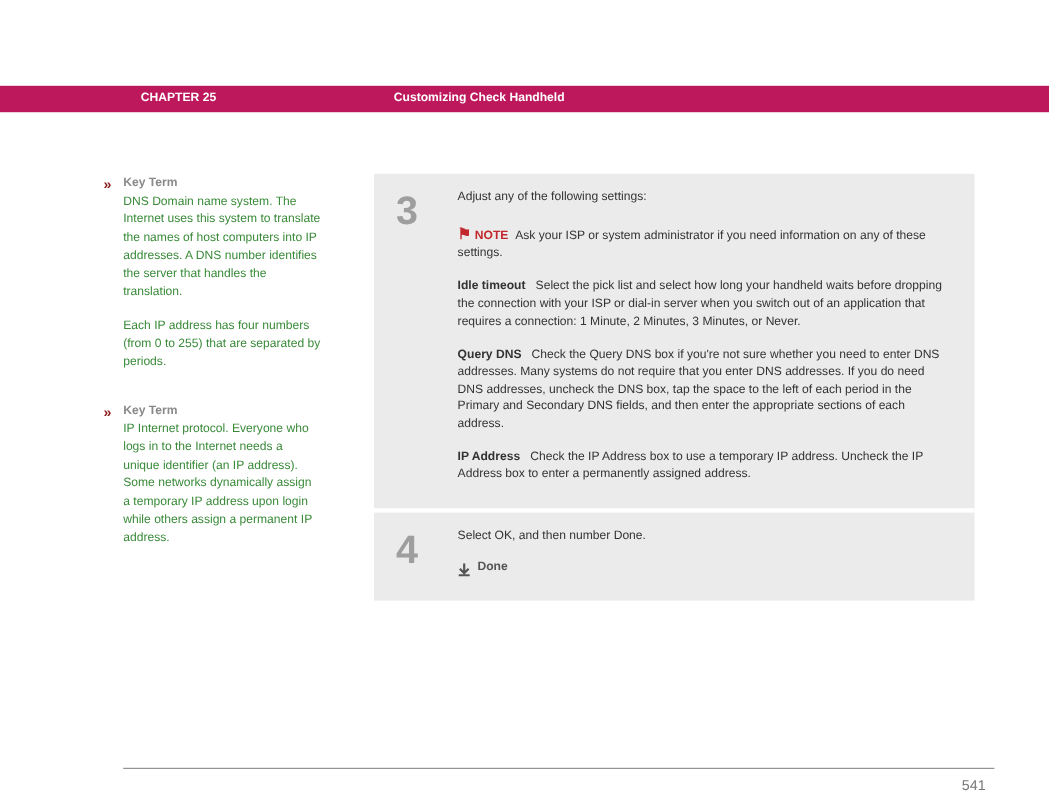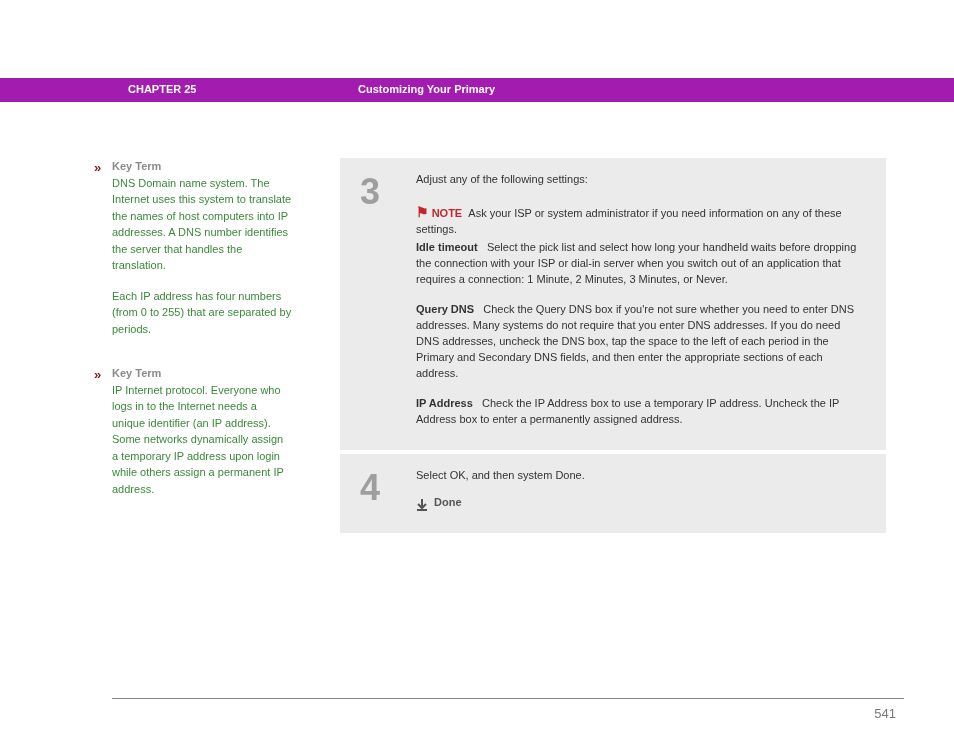--- a/index.html
+++ b/index.html
@@ -10,21 +10,21 @@
     height: 738px;
     overflow: hidden;
     position: relative;
   }
   .header-bar {
     position: absolute;
     top: 78px;
     left: 0;
     right: 0;
     height: 24px;
-    background: #a21caf;
+    background: #be185d;
     color: #fff;
     font-size: 11px;
     font-weight: bold;
   }
   .header-chapter {
     position: absolute;
     left: 128px;
     top: 5px;
   }
   .header-title {
@@ -79,21 +79,21 @@
     line-height: 1;
     padding-top: 2px;
   }
   .step-body {
     flex: 1;
     font-size: 11px;
     color: #333;
     line-height: 1.45;
   }
   .step-intro { margin-bottom: 14px; }
-  .note-row { margin-bottom: 2px; }
+  .note-row { margin-bottom: 14px; }
   .note-icon { color: #c1272d; font-weight: bold; font-size: 14px; }
   .note-label { color: #c1272d; font-weight: bold; }
   .setting { margin-bottom: 14px; }
   .setting-name { font-weight: bold; }
   .done-row { margin-top: 12px; font-weight: bold; color: #555; display: flex; align-items: flex-end; gap: 6px; }
   .done-icon {
     width: 12px; height: 12px; display: inline-block; position: relative;
   }
   .done-icon svg { display: block; }
   .footer-line {
@@ -117,21 +117,21 @@
     top: 706px;
     font-size: 13px;
     color: #777;
   }
 </style>
 </head>
 <body>
 
 <div class="header-bar">
   <span class="header-chapter">CHAPTER 25</span>
-  <span class="header-title">Customizing Your Primary</span>
+  <span class="header-title">Customizing Check Handheld</span>
 </div>
 
 <div class="sidebar">
   <div class="keyterm-block">
     <span class="chevrons">»</span>
     <span class="keyterm-label">Key Term</span><br>
     <span class="keyterm-term">DNS</span>
     <span>Domain name system. The Internet uses this system to translate the names of host computers into IP addresses. A DNS number identifies the server that handles the translation.</span>
     <div class="keyterm-secpara">Each IP address has four numbers (from 0 to 255) that are separated by periods.</div>
   </div>
@@ -160,21 +160,21 @@
       </div>
       <div class="setting" style="margin-bottom:0">
         <span class="setting-name">IP Address</span>&nbsp;&nbsp;&nbsp;<span>Check the IP Address box to use a temporary IP address. Uncheck the IP Address box to enter a permanently assigned address.</span>
       </div>
     </div>
   </div>
   <div class="step-sep"></div>
   <div class="step-row">
     <div class="step-num">4</div>
     <div class="step-body">
-      <div class="step-intro" style="margin-bottom:8px">Select OK, and then system Done.</div>
+      <div class="step-intro" style="margin-bottom:8px">Select OK, and then number Done.</div>
       <div class="done-row">
         <span class="done-icon">
           <svg width="12" height="12" viewBox="0 0 12 12">
               <path d="M6 0 L6 8 M2 5 L6 9 L10 5 M1 11 L11 11" stroke="#555" stroke-width="2" fill="none"></path>
             </svg>
         </span>
         <span>Done</span>
       </div>
     </div>
   </div>

